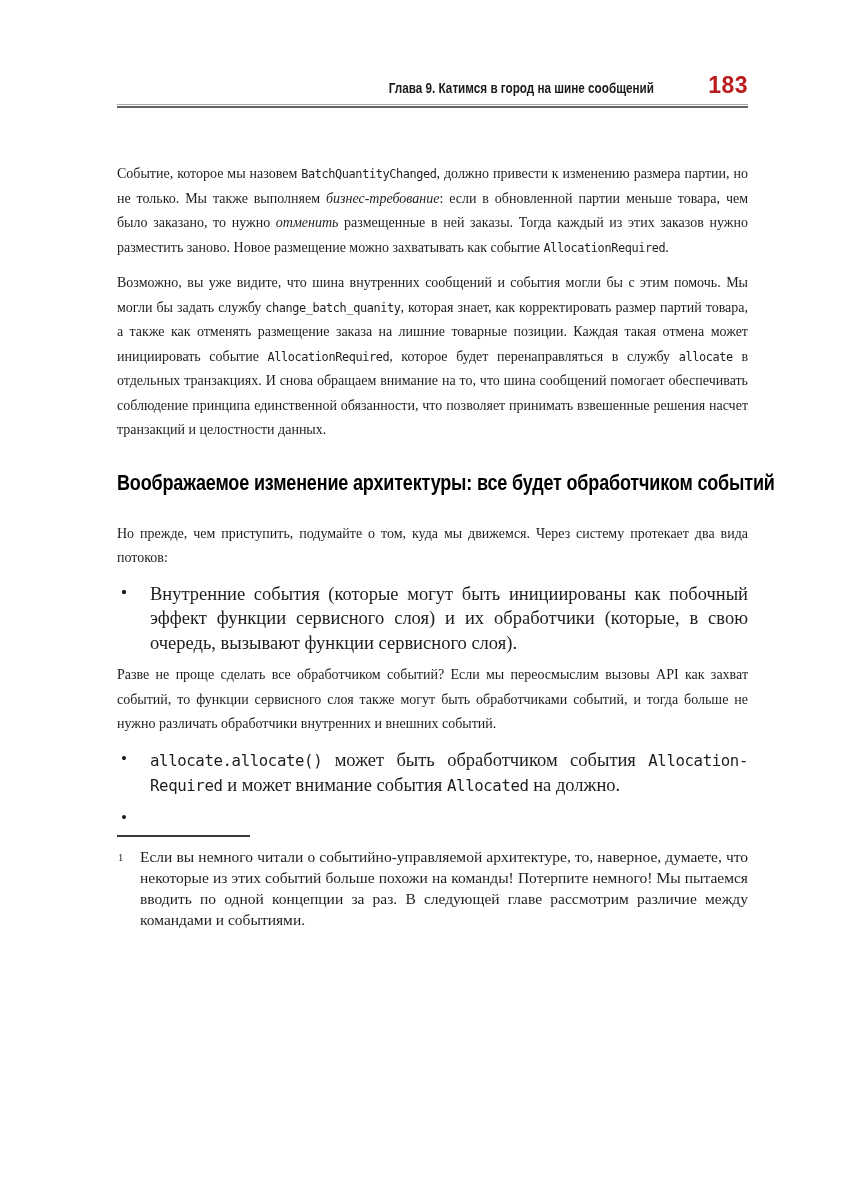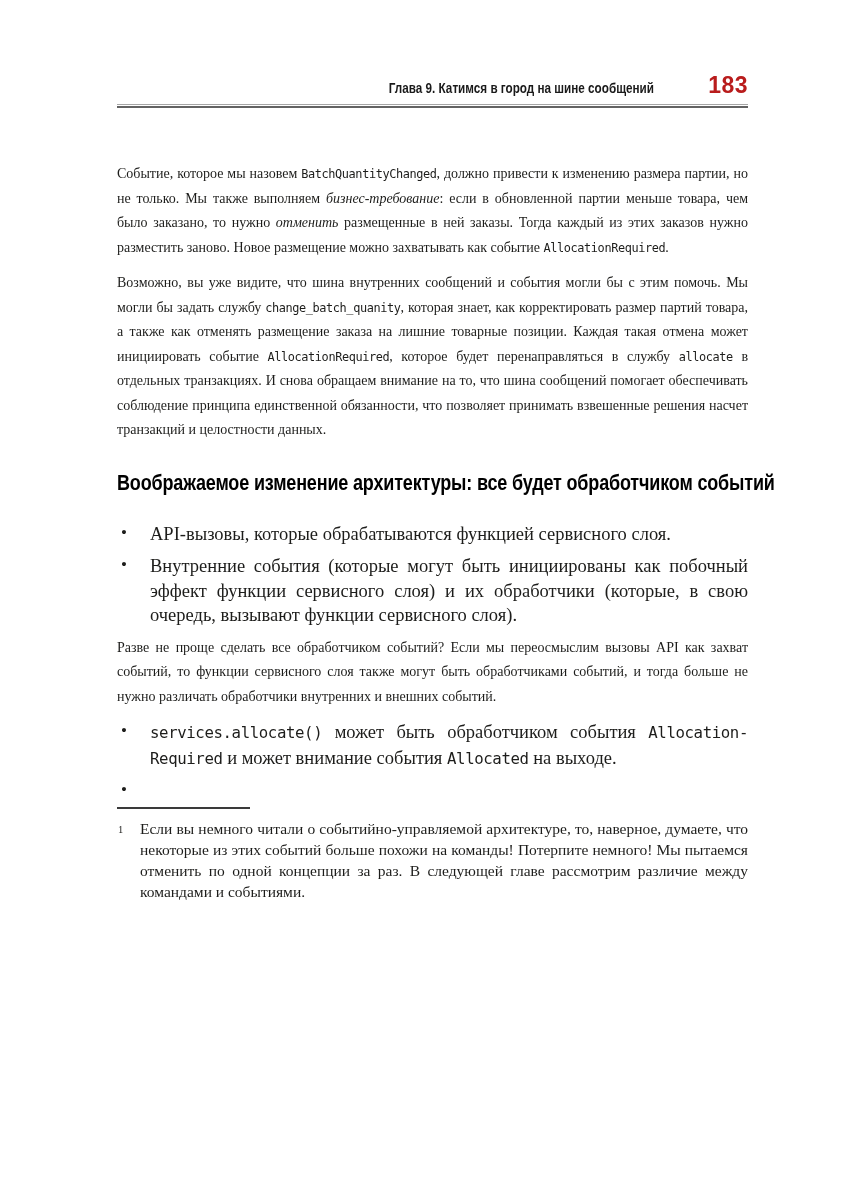--- a/index.html
+++ b/index.html
@@ -132,45 +132,45 @@
   <div class="head-rule"></div>
 
   <p class="body-p first"><span>Событие, которое мы назовем </span><span class="mono">BatchQuantityChanged</span><span>, должно привести к изменению размера партии, но не только. Мы также выполняем </span><span class="italic">бизнес-требование</span><span>: если в обновленной партии меньше товара, чем было заказано, то нужно </span><span class="italic">отменить</span><span> размещенные в ней заказы. Тогда каждый из этих заказов нужно разместить заново. Новое размещение можно захватывать как событие </span><span class="mono">AllocationRequired</span><span>.</span></p>
 
   <p class="body-p"><span>Возможно, вы уже видите, что шина внутренних сообщений и события могли бы с этим помочь. Мы могли бы задать службу </span><span class="mono">change_batch_quanity</span><span>, которая знает, как корректировать размер партий товара, а также как отменять размещение заказа на лишние товарные позиции. Каждая такая отмена может инициировать событие </span><span class="mono">AllocationRequired</span><span>, которое будет перенаправляться в службу </span><span class="mono">allocate</span><span> в отдельных транзакциях. И снова обращаем внимание на то, что шина сообщений помогает обеспечивать соблюдение принципа единственной обязанности, что позволяет принимать взвешенные решения насчет транзакций и целостности данных.</span></p>
 
   <h2 class="section-heading">
     <span class="squeeze">Воображаемое изменение архитектуры: все будет обработчиком событий</span>
   </h2>
 
+  <p class="body-p"><span>Но прежде, чем приступить, подумайте о том, куда мы движемся. Через систему протекает два вида потоков:</span></p>
 
   <ul class="bullets">
     <li>
       <span class="bullet">•</span>
-      <span class="li-text"><span>API-вызовы, которые обрабатываются функцией сервисного слоя.</span></span>
     </li>
     <li>
       <span class="bullet">•</span>
       <span class="li-text"><span>Внутренние события (которые могут быть инициированы как побочный эффект функции сервисного слоя) и их обработчики (которые, в свою очередь, вызывают функции сервисного слоя).</span></span>
     </li>
   </ul>
 
   <p class="body-p"><span>Разве не проще сделать все обработчиком событий? Если мы переосмыслим вызовы API как захват событий, то функции сервисного слоя также могут быть обработчиками событий, и тогда больше не нужно различать обработчики внутренних и внешних событий.</span></p>
 
   <ul class="bullets">
     <li>
       <span class="bullet">•</span>
-      <span class="li-text"><span class="mono">services.allocate()</span><span> может быть обработчиком события </span><span class="mono">Allocation-Required</span><span> и может внимание события </span><span class="mono">Allocated</span><span> на выходе.</span></span>
+      <span class="li-text"><span class="mono">allocate.allocate()</span><span> может быть обработчиком события </span><span class="mono">Allocation-Required</span><span> и может внимание события </span><span class="mono">Allocated</span><span> на должно.</span></span>
     </li>
     <li>
       <span class="bullet">•</span>
     </li>
   </ul>
 
   <div class="footnote-block">
     <div class="footnote-rule"></div>
     <div class="footnote">
       <span class="fn-marker">1</span>
-      <span class="fn-text"><span>Если вы немного читали о событийно-управляемой архитектуре, то, наверное, думаете, что некоторые из этих событий больше похожи на команды! Потерпите немного! Мы пытаемся отменить по одной концепции за раз. В следующей главе рассмотрим различие между командами и событиями.</span></span>
+      <span class="fn-text"><span>Если вы немного читали о событийно-управляемой архитектуре, то, наверное, думаете, что некоторые из этих событий больше похожи на команды! Потерпите немного! Мы пытаемся вводить по одной концепции за раз. В следующей главе рассмотрим различие между командами и событиями.</span></span>
     </div>
   </div>
 
 </div>
 
 </body></html>

